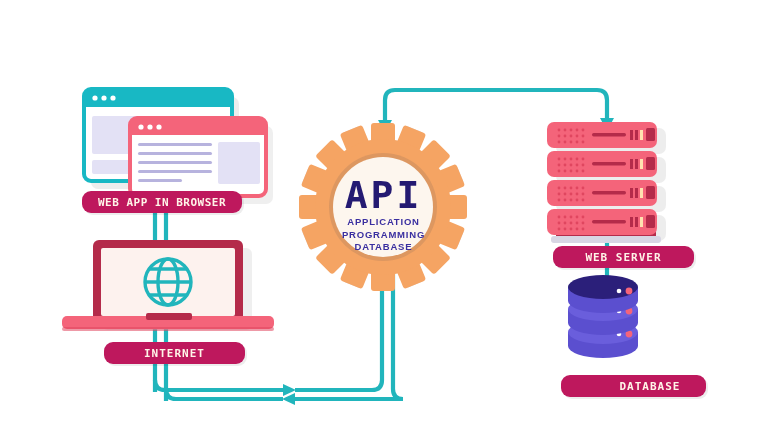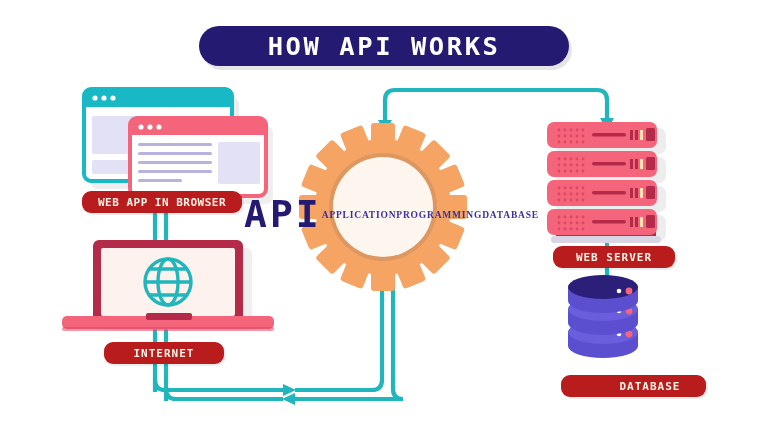--- a/index.html
+++ b/index.html
@@ -26,57 +26,54 @@
     transform:scaleX(1.02);
   }
 
   
   svg.layer{position:absolute;left:0;top:0;width:768px;height:432px;overflow:visible;}
   svg.lines{z-index:2;}
   svg.art{z-index:3;}
 
   
   .pill{
-    position:absolute;background:#b91c1c;border-radius:9px;
+    position:absolute;background:#be185d;border-radius:9px;
     display:flex;align-items:center;justify-content:center;
     color:#FFF4E8;font-weight:bold;
     font-family:"DejaVu Sans Mono","Liberation Mono",monospace;
     z-index:6;white-space:nowrap;
     box-shadow:2px 2px 0 rgba(0,0,0,.07);
   }
   #pill-webapp{left:82px;top:191px;width:160px;height:22px;font-size:11px;letter-spacing:.5px;}
-  #pill-internet{left:104px;top:342px;width:120px;height:22px;font-size:11px;letter-spacing:1px;}
-  #pill-webserver{left:553px;top:246px;width:122px;height:22px;font-size:11px;letter-spacing:1px;}
+  #pill-internet{left:104px;top:342px;width:141px;height:22px;font-size:11px;letter-spacing:1px;}
+  #pill-webserver{left:553px;top:246px;width:141px;height:22px;font-size:11px;letter-spacing:1px;}
   #pill-database{left:561px;top:375px;width:112px;height:22px;font-size:11px;letter-spacing:1px;padding-left:33px;}
 
   
   #gear-text{
-    position:absolute;left:314px;top:160px;width:155px;height:110px;
-    z-index:5;display:flex;
+    position:absolute;left:306px;top:160px;width:155px;height:110px;
+    z-index:5;display:flex;flex-direction:column;
     align-items:center;justify-content:center;pointer-events:none;
   }
   #gear-text .api{
     color:#241A72;font-weight:bold;font-size:38px;letter-spacing:3px;
     line-height:1;margin-bottom:2px;
     font-family:"DejaVu Sans Mono","Liberation Mono",monospace;
   }
   #gear-text .sub{
     color:#3A2FA0;font-weight:bold;font-size:9.5px;letter-spacing:.8px;
     line-height:1.32;
-    font-family:Liberation Serif, serif;
+    font-family:Liberation Sans, sans-serif;
   }
 </style>
 </head>
 <body>
 
 <div id="stage">
 
-  <div class="title-pill">
-    <span>HOW API WORKS</span>
-  </div>
 
   <svg class="layer lines" viewBox="0 0 768 432">
     <defs>
       <style>
         .tl{fill:none;stroke:#21B5BC;stroke-width:4.2;stroke-linecap:butt;}
       </style>
     </defs>
 
     <path class="tl" d="M385,128 L385,100 Q385,90 395,90 L597,90 Q607,90 607,100 L607,126"></path>
 

